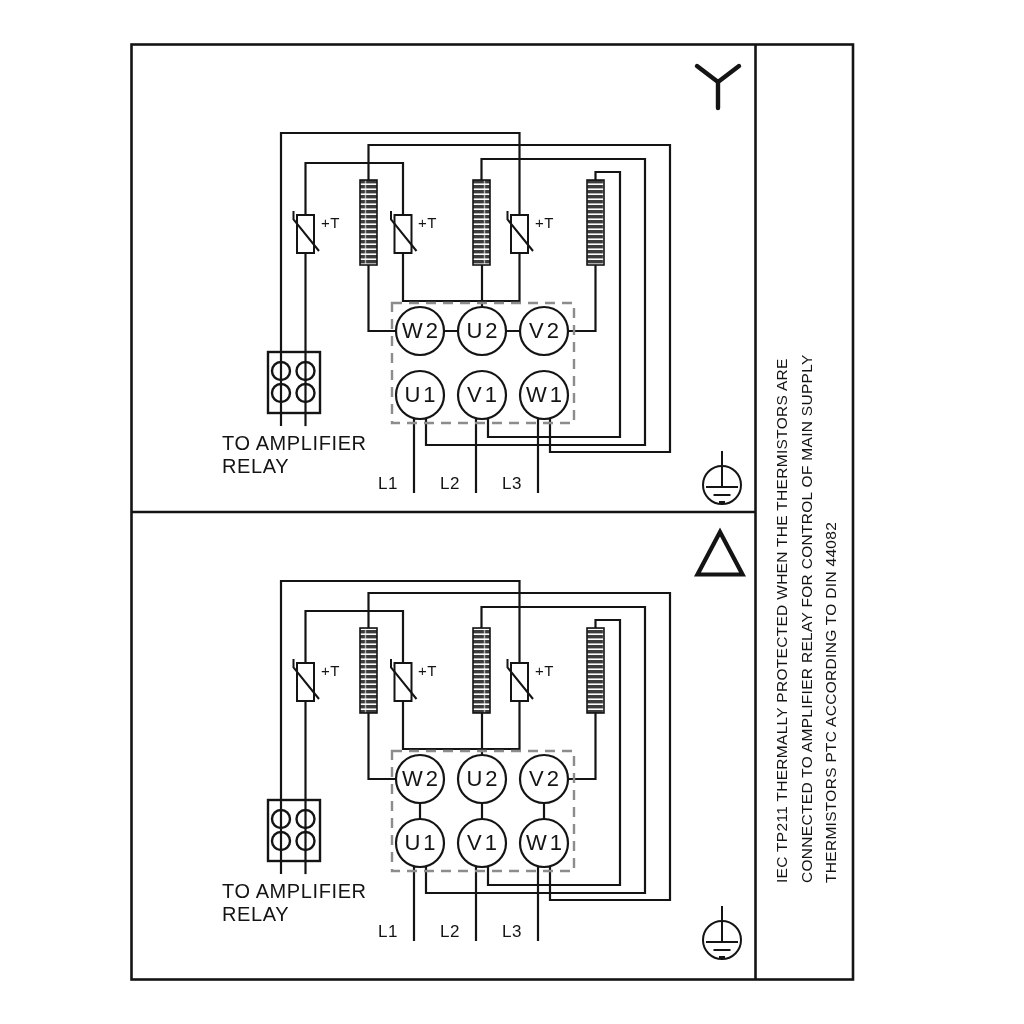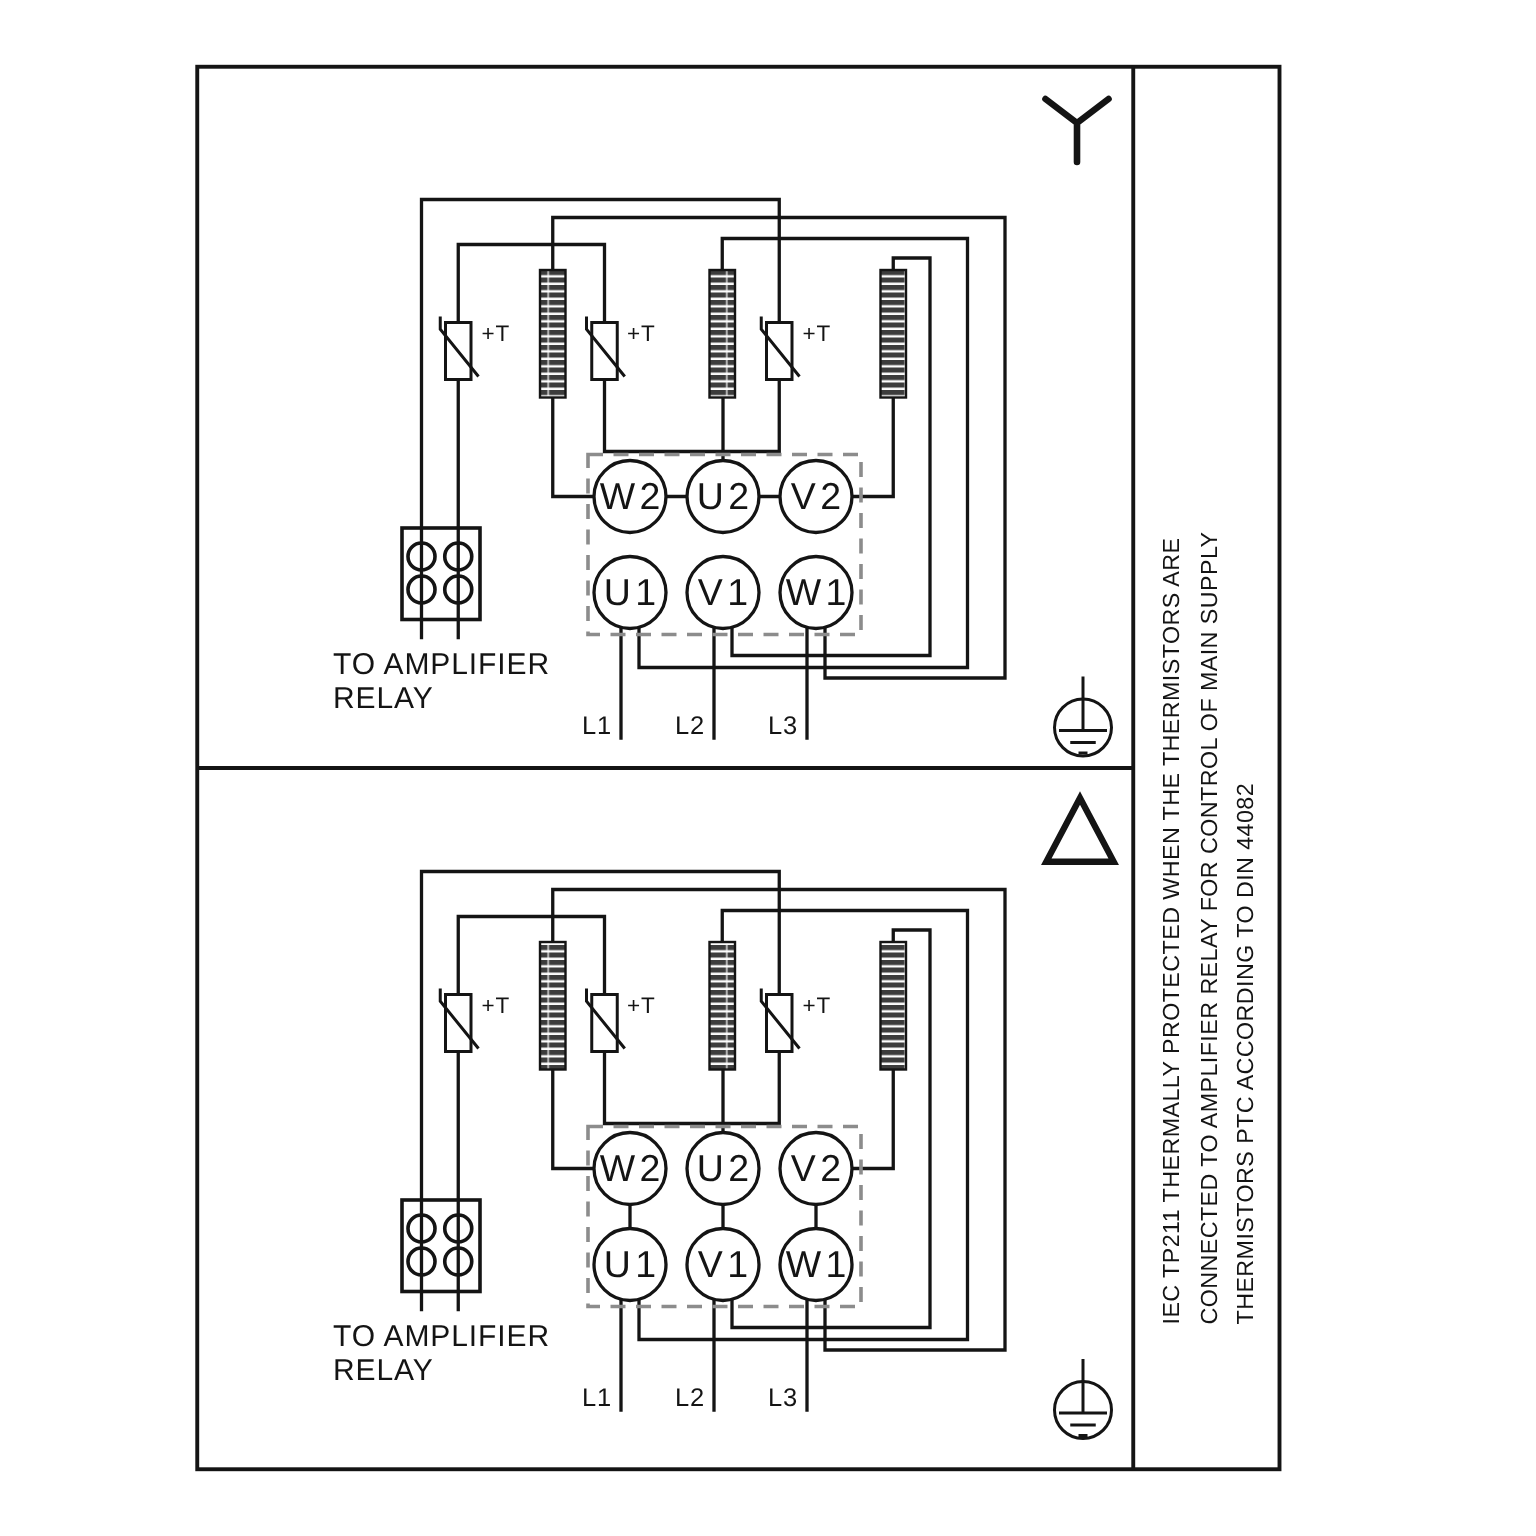--- a/index.html
+++ b/index.html
@@ -4,25 +4,25 @@
 <style>
   html,body{margin:0;padding:0;background:#ffffff;}
   .canvas{
     position:relative;width:1024px;height:1024px;background:#ffffff;
     font-family:"Liberation Sans",sans-serif;color:#141414;overflow:hidden;
   }
   svg.linework{position:absolute;left:0;top:0;}
   .lbl{position:absolute;color:#141414;}
   .terminal-lbl{
     width:48px;height:48px;display:flex;align-items:center;justify-content:center;
-    font-size:25px;letter-spacing:3px;text-indent:3px;
+    font-size:22px;letter-spacing:3px;text-indent:3px;
   }
   .t-lbl{font-size:15px;letter-spacing:0.5px;}
   .relay-cap{font-size:20px;letter-spacing:0.6px;}
-  .lline-lbl{width:30px;text-align:right;font-size:17px;letter-spacing:0.5px;}
+  .lline-lbl{width:30px;font-size:17px;letter-spacing:0.5px;}
   .side-note{
     position:absolute;left:770px;top:883px;
     transform:rotate(-90deg);transform-origin:0 0;
     font-size:15.5px;line-height:24.6px;letter-spacing:0.3px;white-space:nowrap;
   }
 </style>
 </head>
 <body>
 
 <div class="canvas">

